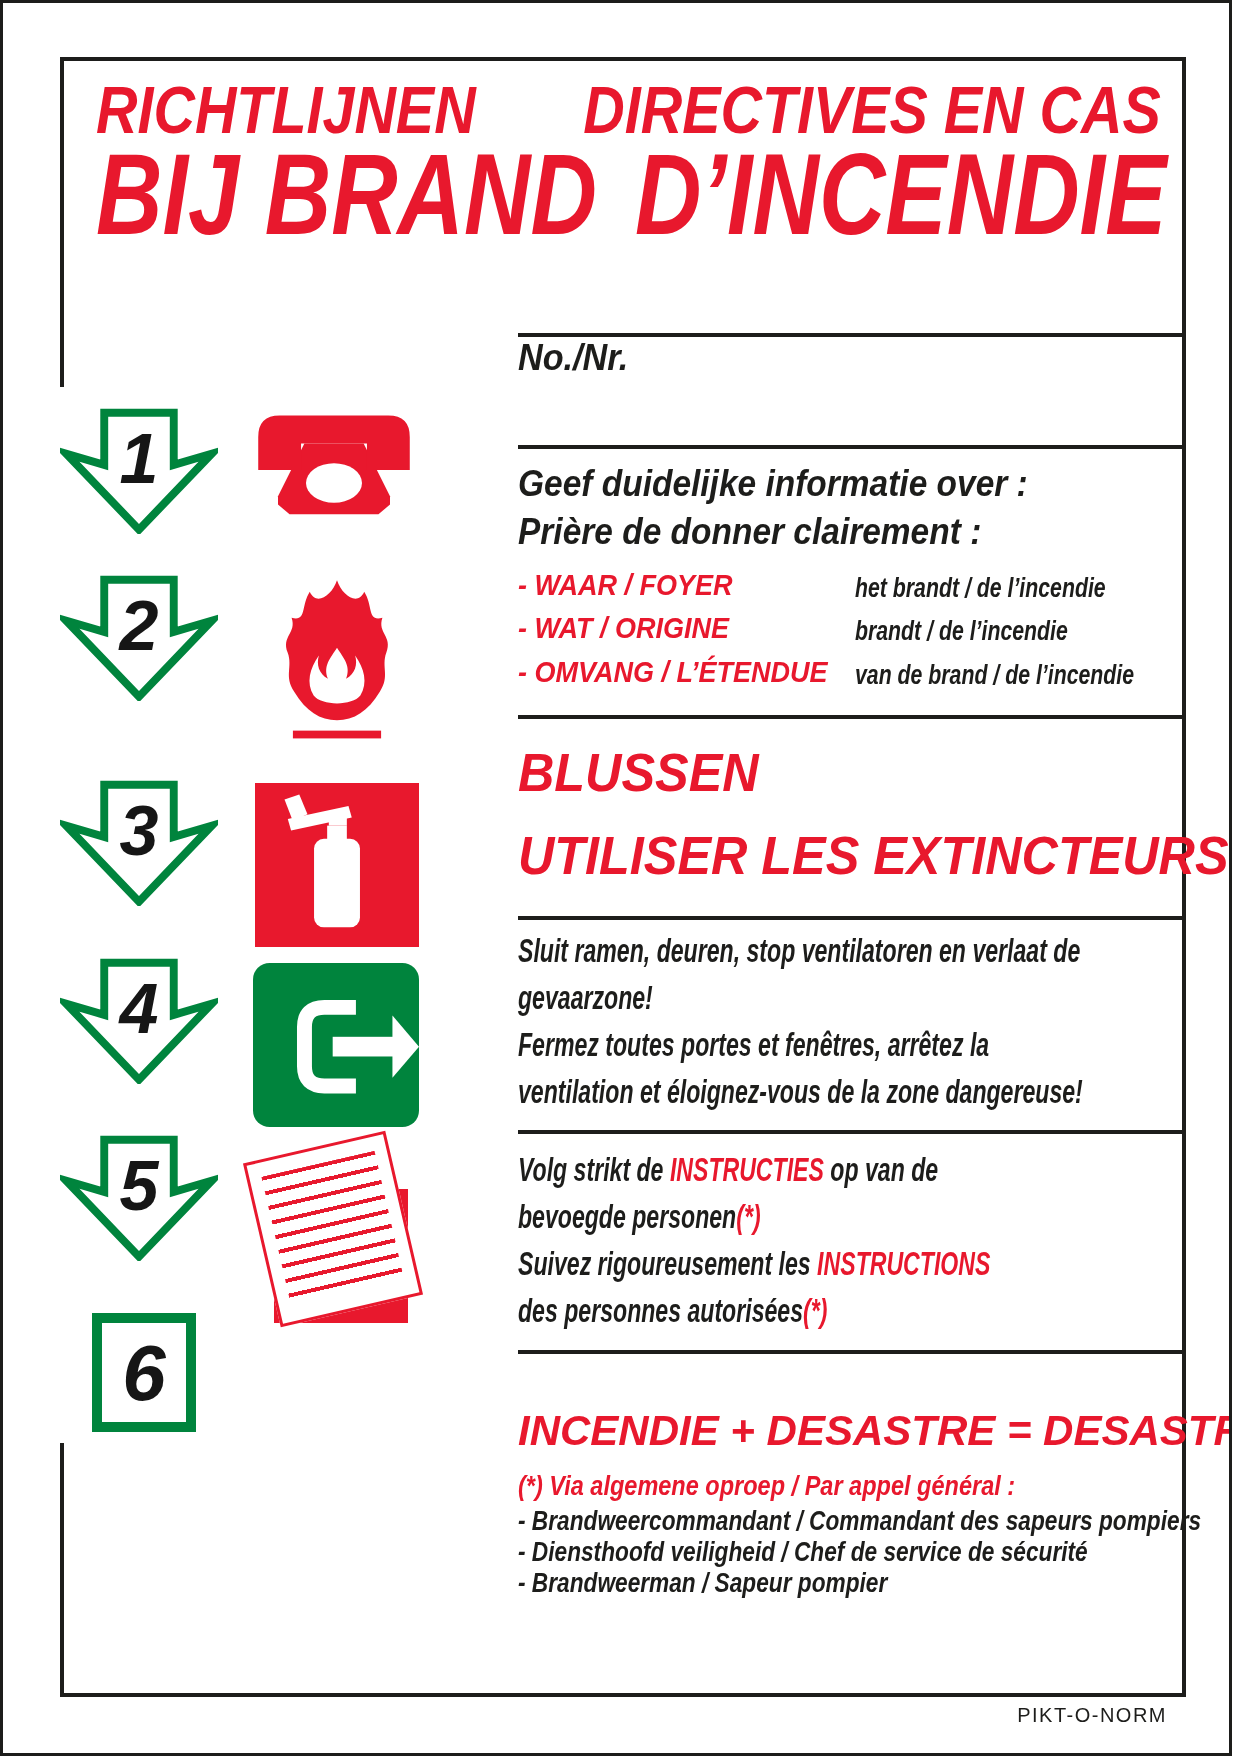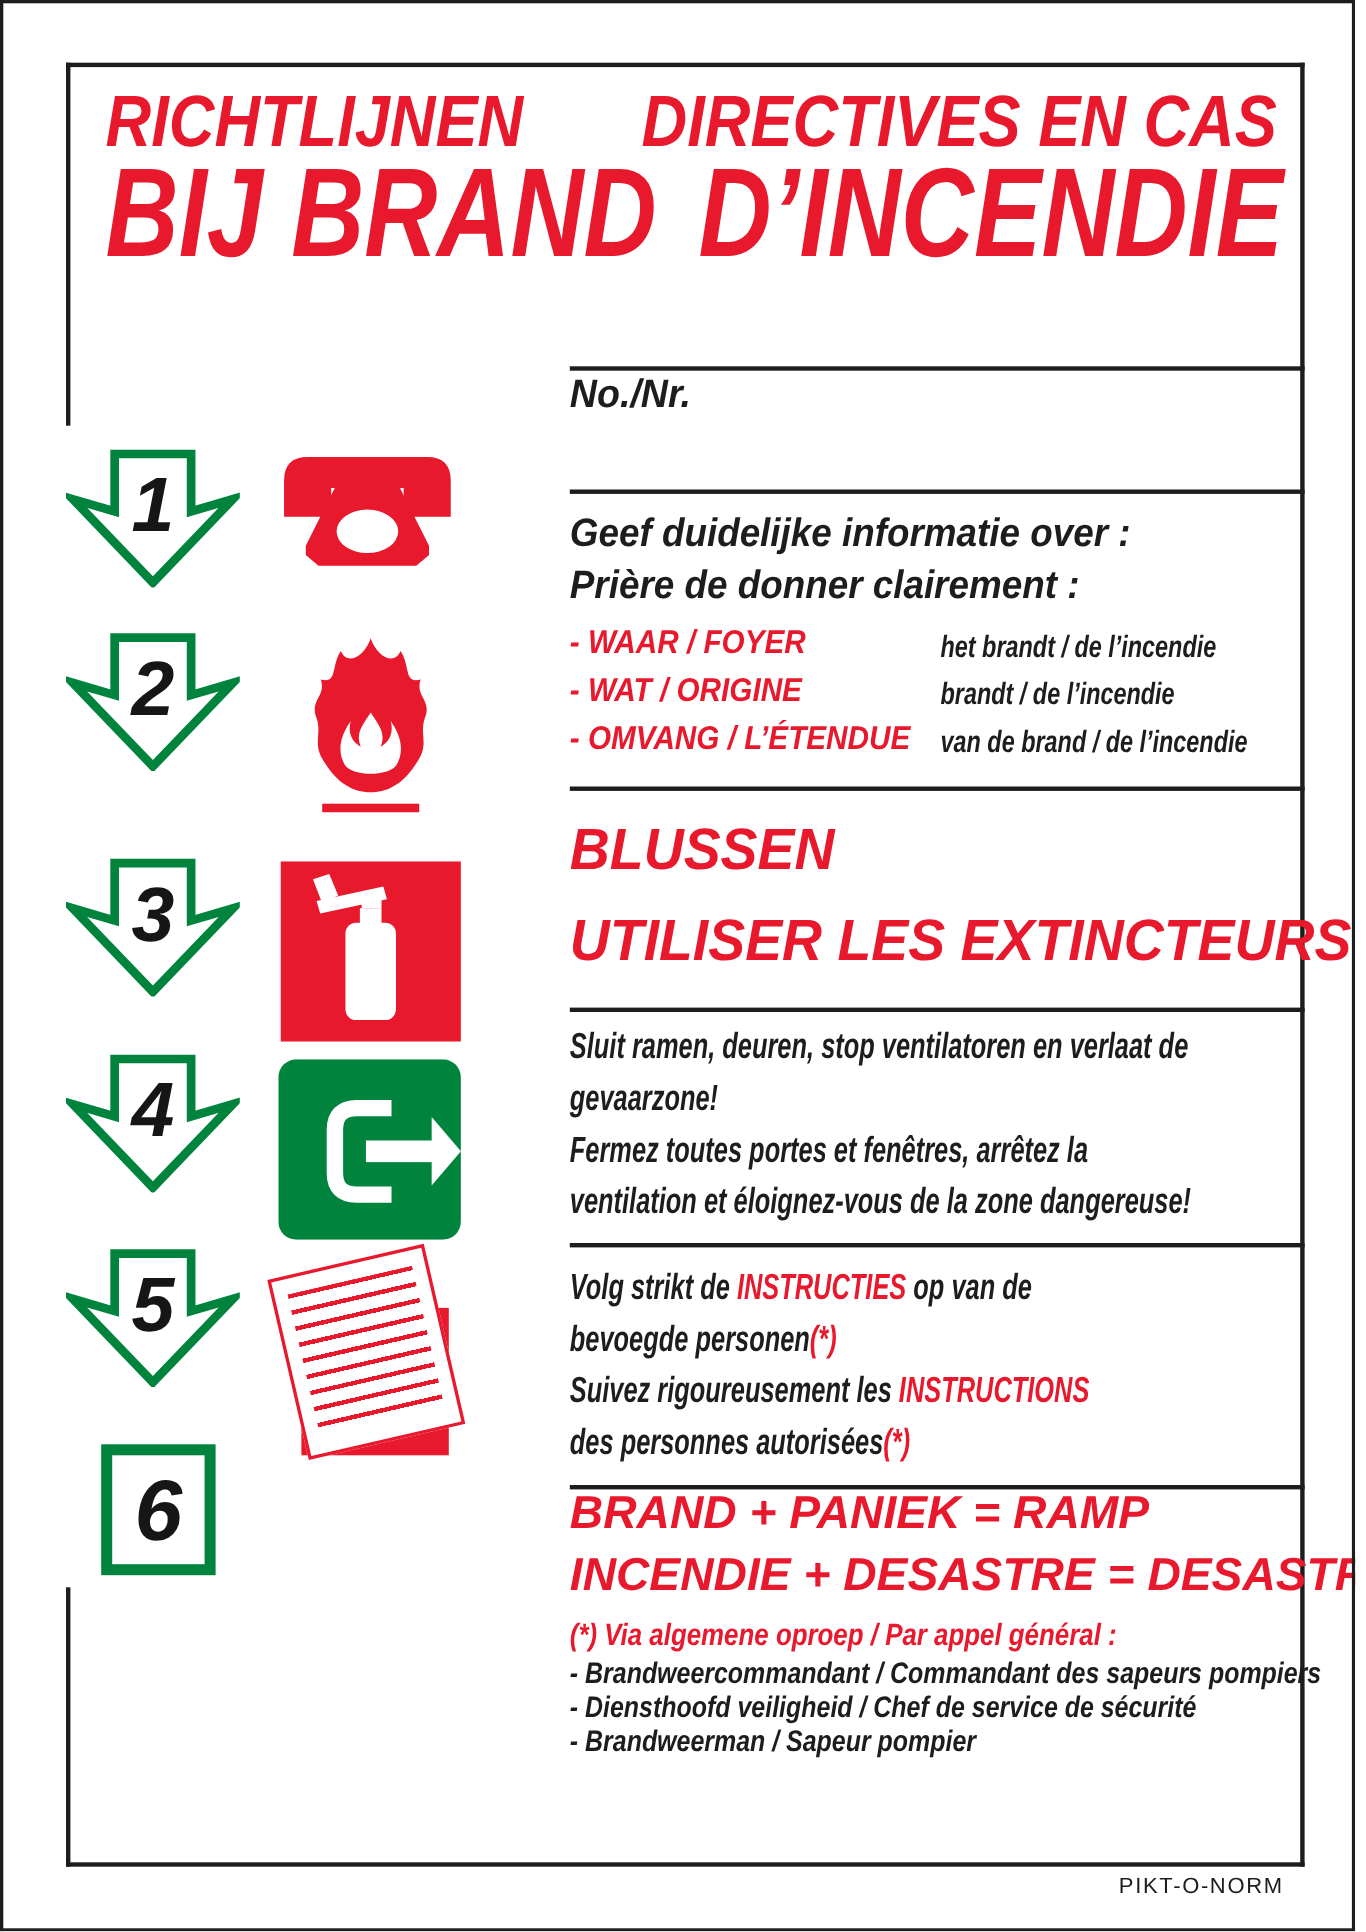--- a/index.html
+++ b/index.html
@@ -100,21 +100,20 @@
   <div class="txt s70" style="left:518px;top:927px;font-size:33px;line-height:47px;"><span>Sluit ramen, deuren, stop ventilatoren en verlaat de
 gevaarzone!</span><br><span>Fermez toutes portes et fenêtres, arrêtez la
 ventilation et éloignez-vous de la zone dangereuse!</span></div>
 
   <div class="line" style="left:518px;top:1130px;width:668px;height:4px;"></div>
 
   <div class="txt s70" style="left:518px;top:1146px;font-size:33px;line-height:47px;"><span>Volg strikt de </span><span class="tred">INSTRUCTIES</span><span> op van de</span><br><span>bevoegde personen</span><span class="tred">(*)</span><br><span>Suivez rigoureusement les </span><span class="tred">INSTRUCTIONS</span><br><span>des personnes autorisées</span><span class="tred">(*)</span></div>
 
   <div class="line" style="left:518px;top:1350px;width:668px;height:4px;"></div>
 
-  <div class="txt tred" style="left:518px;top:1354px;font-size:42px;">BRAND + PANIEK = RAMP</div>
   <div class="txt tred" style="left:518px;top:1410px;font-size:42px;">INCENDIE + DESASTRE = DESASTRE</div>
 
   <div class="txt tred s84" style="left:518px;top:1472px;font-size:28px;">(*) Via algemene oproep / Par appel général :</div>
   <div class="txt s84" style="left:518px;top:1506px;font-size:27px;line-height:31px;">- Brandweercommandant / Commandant des sapeurs pompiers
 - Diensthoofd veiligheid / Chef de service de sécurité
 - Brandweerman / Sapeur pompier</div>
 
   <div class="step" style="top:408px;">
     <svg viewBox="0 0 100 80" preserveAspectRatio="none">
         <polygon points="28,3 72,3 72,36 96,29 50,77 4,29 28,36" fill="#fff" stroke="#00843D" stroke-width="5"></polygon>

